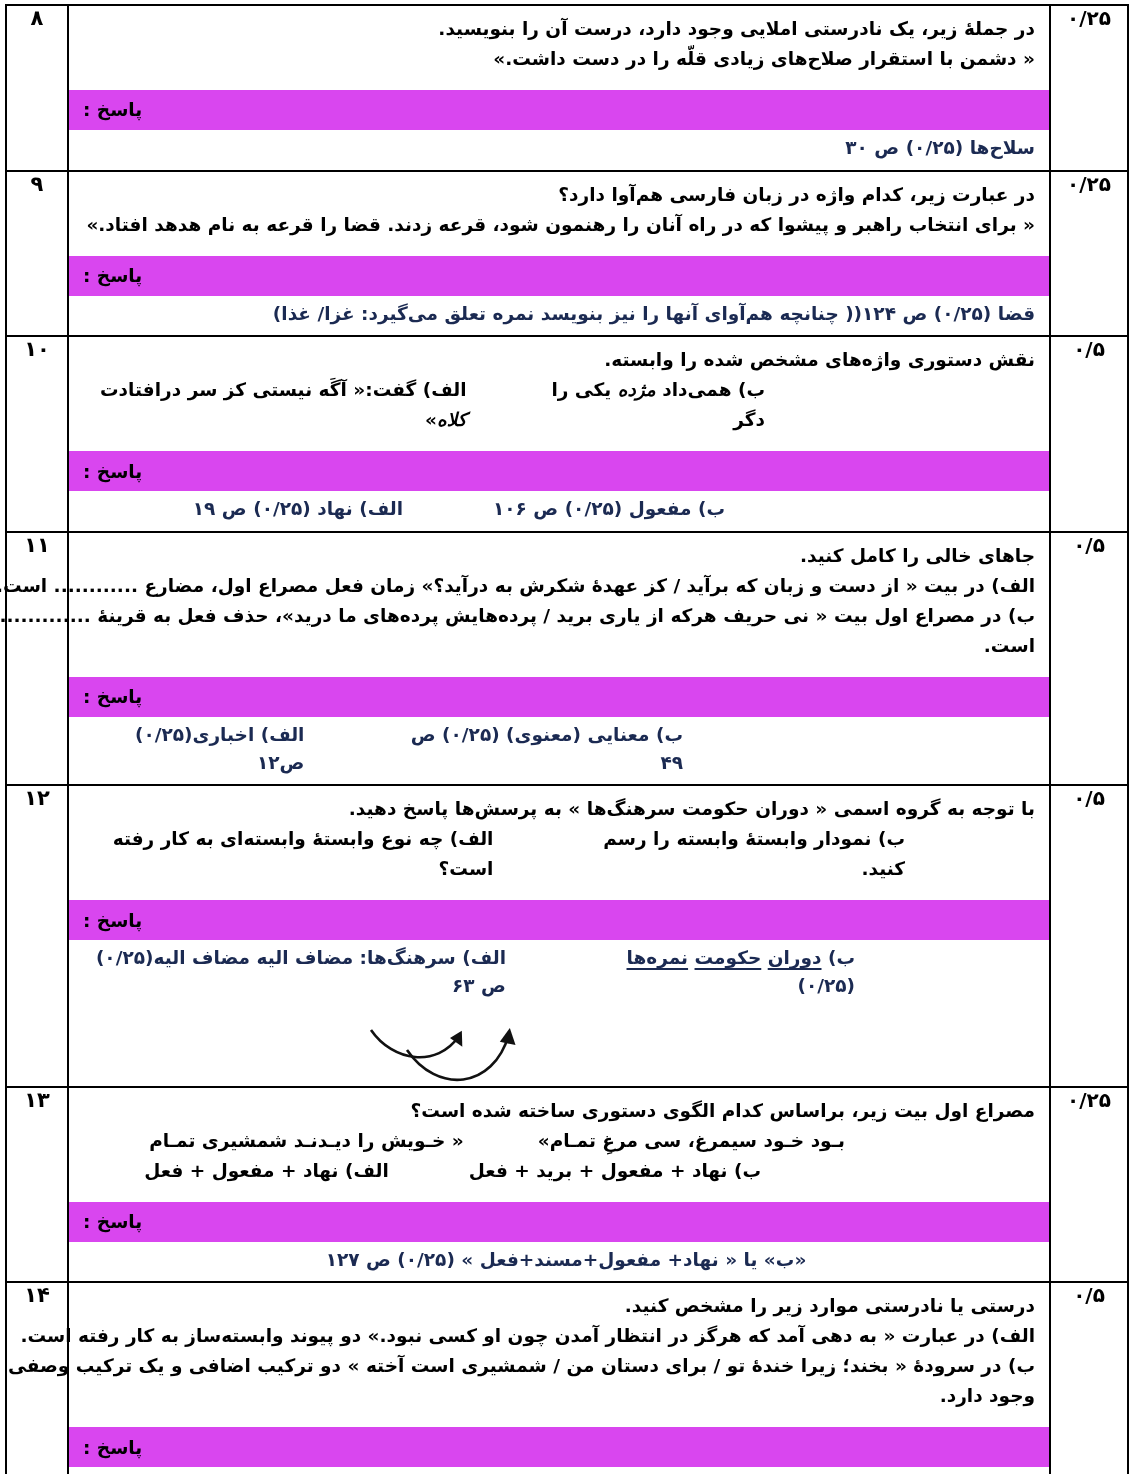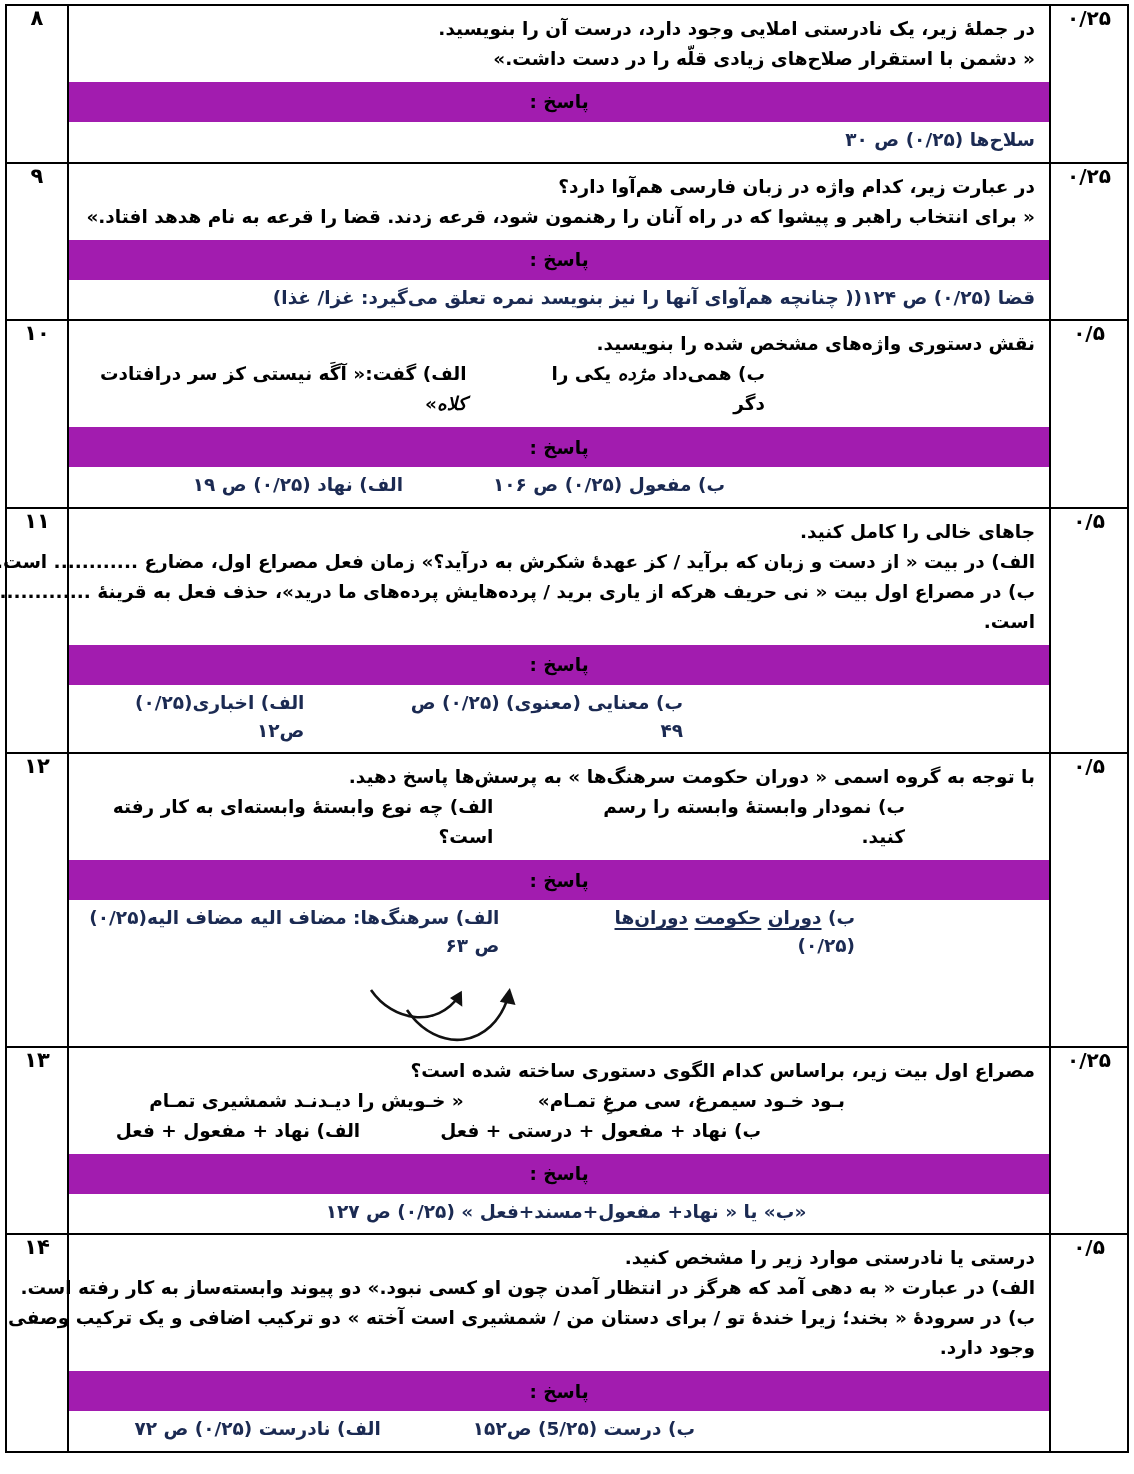--- a/index.html
+++ b/index.html
@@ -84,28 +84,28 @@
     display:flex;
     flex-direction:row;
     font-size:18.5px;
     font-weight:700;
     line-height:1.62;
     letter-spacing:0.6px;
   }
 
   
   .answer-band{
-    background:#a21caf;
+    background:#d946ef;
     height:40px;
     display:flex;
     align-items:center;
-    justify-content:center;
+    justify-content:flex-end;
     padding:0 14px;
     box-sizing:border-box;
-    margin-top:8px;
+    margin-top:16px;
   }
   .answer-label{
     font-size:18.5px;
     font-weight:700;
     color:#000;
   }
   .answer-text{
     color:#1b2a52;
     font-size:18.5px;
     font-weight:700;
@@ -185,21 +185,21 @@
           </div>
           <div class="answer-text">قضا (۰/۲۵) ص ۱۲۴(( چنانچه هم‌آوای آنها را نیز بنویسد نمره تعلق می‌گیرد: غزا/ غذا)</div>
         </td>
         <td class="num-cell">۹</td>
       </tr>
 
       <tr>
         <td class="score-cell">۰/۵</td>
         <td class="body-cell">
           <div class="q-lines">
-            <div class="q-line">نقش دستوری واژه‌های مشخص شده را بنویسید.</div>
+            <div class="q-line">نقش دستوری واژه‌های مشخص شده را وابسته.</div>
             <div class="two-col">
               <div style="flex:0 0 270px"></div>
               <div class="part-b"><span>ب) همی‌داد </span><span class="emph">مژده</span><span> یکی را دگر</span></div>
               <div class="spacer" style="flex:0 0 74px"></div>
               <div class="part-a"><span>الف) گفت:« آگَه نیستی کز سر درافتادت </span><span class="emph">کلاه</span><span>»</span></div>
             </div>
           </div>
           <div class="answer-band">
             <span class="answer-label">پاسخ :</span>
           </div>
@@ -245,21 +245,21 @@
               <div class="part-b">ب) نمودار وابستۀ وابسته را رسم کنید.</div>
               <div class="spacer" style="flex:0 0 96px"></div>
               <div class="part-a">الف) چه نوع وابستۀ وابسته‌ای به کار رفته است؟</div>
             </div>
           </div>
           <div class="answer-band">
             <span class="answer-label">پاسخ :</span>
           </div>
           <div class="answer-text two">
             <div style="flex:0 0 180px"></div>
-            <div class="ans-b"><span>ب)   </span><span class="uline">دوران</span><span> </span><span class="uline">حکومت</span><span> </span><span class="uline">دوران‌ها</span><span>  (۰/۲۵)</span></div>
+            <div class="ans-b"><span>ب)   </span><span class="uline">دوران</span><span> </span><span class="uline">حکومت</span><span> </span><span class="uline">نمره‌ها</span><span>  (۰/۲۵)</span></div>
             <div class="ans-gap" style="flex:0 0 86px"></div>
             <div class="ans-a">الف) سرهنگ‌ها: مضاف الیه مضاف الیه(۰/۲۵) ص ۶۳</div>
           </div>
           <div class="diagram">
             <svg width="250" height="86" viewBox="0 0 250 86" xmlns="http://www.w3.org/2000/svg">
               <path d="M12 24 C 34 56, 78 62, 100 30" fill="none" stroke="#111" stroke-width="2.6"></path>
               <polygon points="100,24 108,38 93,36" fill="#111" transform="rotate(28 100 30)"></polygon>
               <path d="M48 44 C 78 88, 134 84, 150 28" fill="none" stroke="#111" stroke-width="2.6"></path>
               <polygon points="150,22 158,38 142,37" fill="#111" transform="rotate(8 150 28)"></polygon>
             </svg>
@@ -274,21 +274,21 @@
           <div class="q-lines">
             <div class="q-line">مصراع اول بیت زیر، براساس کدام الگوی دستوری ساخته شده است؟</div>
             <div class="verse-row">
               <div style="flex:0 0 190px"></div>
               <div>بـود خـود سیمرغ، سی مرغِ تمـام»</div>
               <div style="flex:0 0 74px"></div>
               <div>« خـویش را دیـدنـد شمشیری تمـام</div>
             </div>
             <div class="two-col">
               <div style="flex:0 0 274px"></div>
-              <div>ب) نهاد + مفعول + درستی + فعل</div>
+              <div>ب) نهاد + مفعول + برید + فعل</div>
               <div style="flex:0 0 80px"></div>
               <div>الف) نهاد + مفعول + فعل</div>
             </div>
           </div>
           <div class="answer-band">
             <span class="answer-label">پاسخ :</span>
           </div>
           <div class="answer-text" style="text-align:center;padding-right:0;">«ب» یا « نهاد+ مفعول+مسند+فعل » (۰/۲۵) ص ۱۲۷</div>
         </td>
         <td class="num-cell">۱۳</td>

